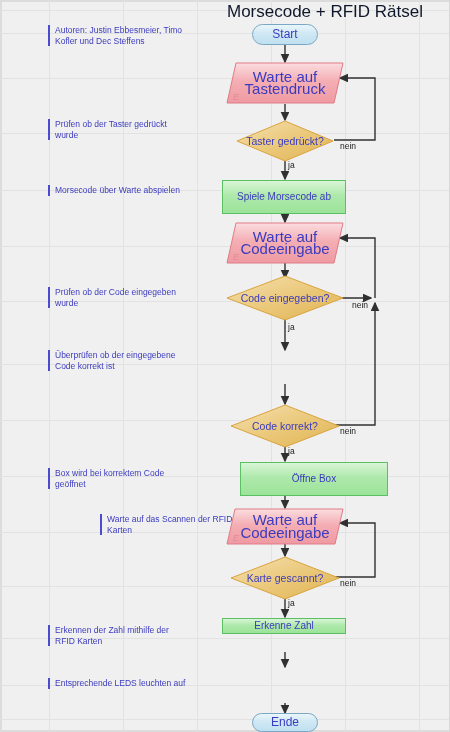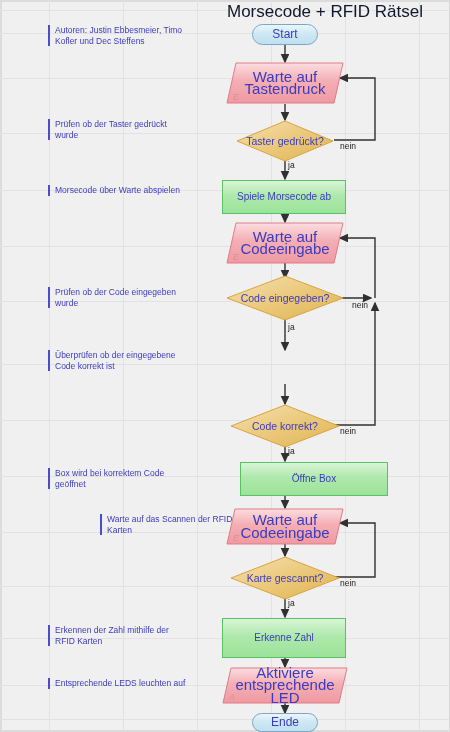--- a/index.html
+++ b/index.html
@@ -350,32 +350,24 @@
     </div>
 
     <div class="decision-wrap" style="left:230px; top:556px; width:110px; height:44px;">
       <svg width="110" height="44" viewBox="0 0 110 44">
         <polygon points="55,1 109,22 55,43 1,22" fill="url(#orgg1)" stroke="#d9a43f" stroke-width="1"></polygon>
       </svg>
       <div class="decision-label">Karte
 gescannt?</div>
     </div>
 
-    <div class="node process" style="left:222px; top:618px; width:124px; height:40px;">
+    <div class="node process" style="left:222px; top:618px; width:124px; height:16px;">
       <span>Erkenne Zahl</span>
     </div>
 
-    <div class="io-wrap" style="left:222px; top:667px; width:126px; height:37px;">
-      <svg width="126" height="37" viewBox="0 0 126 37">
-        <polygon points="9,1 125,1 117,36 1,36" fill="url(#pinkg1)" stroke="#e07b85" stroke-width="1"></polygon>
-      </svg>
-      <div class="io-label">Aktiviere
-entsprechende LED</div>
-      <div class="io-tag">A</div>
-    </div>
 
     <div class="node terminator" style="left:252px; top:713px; width:66px; height:19px;">
       <span>Ende</span>
     </div>
 
   </div>
 
   <div class="annotation" style="left:48px; top:25px; width:150px;">Autoren: Justin Ebbesmeier, Timo
 Kofler und Dec Steffens</div>
   <div class="annotation" style="left:48px; top:119px; width:150px;">Prüfen ob der Taster gedrückt

